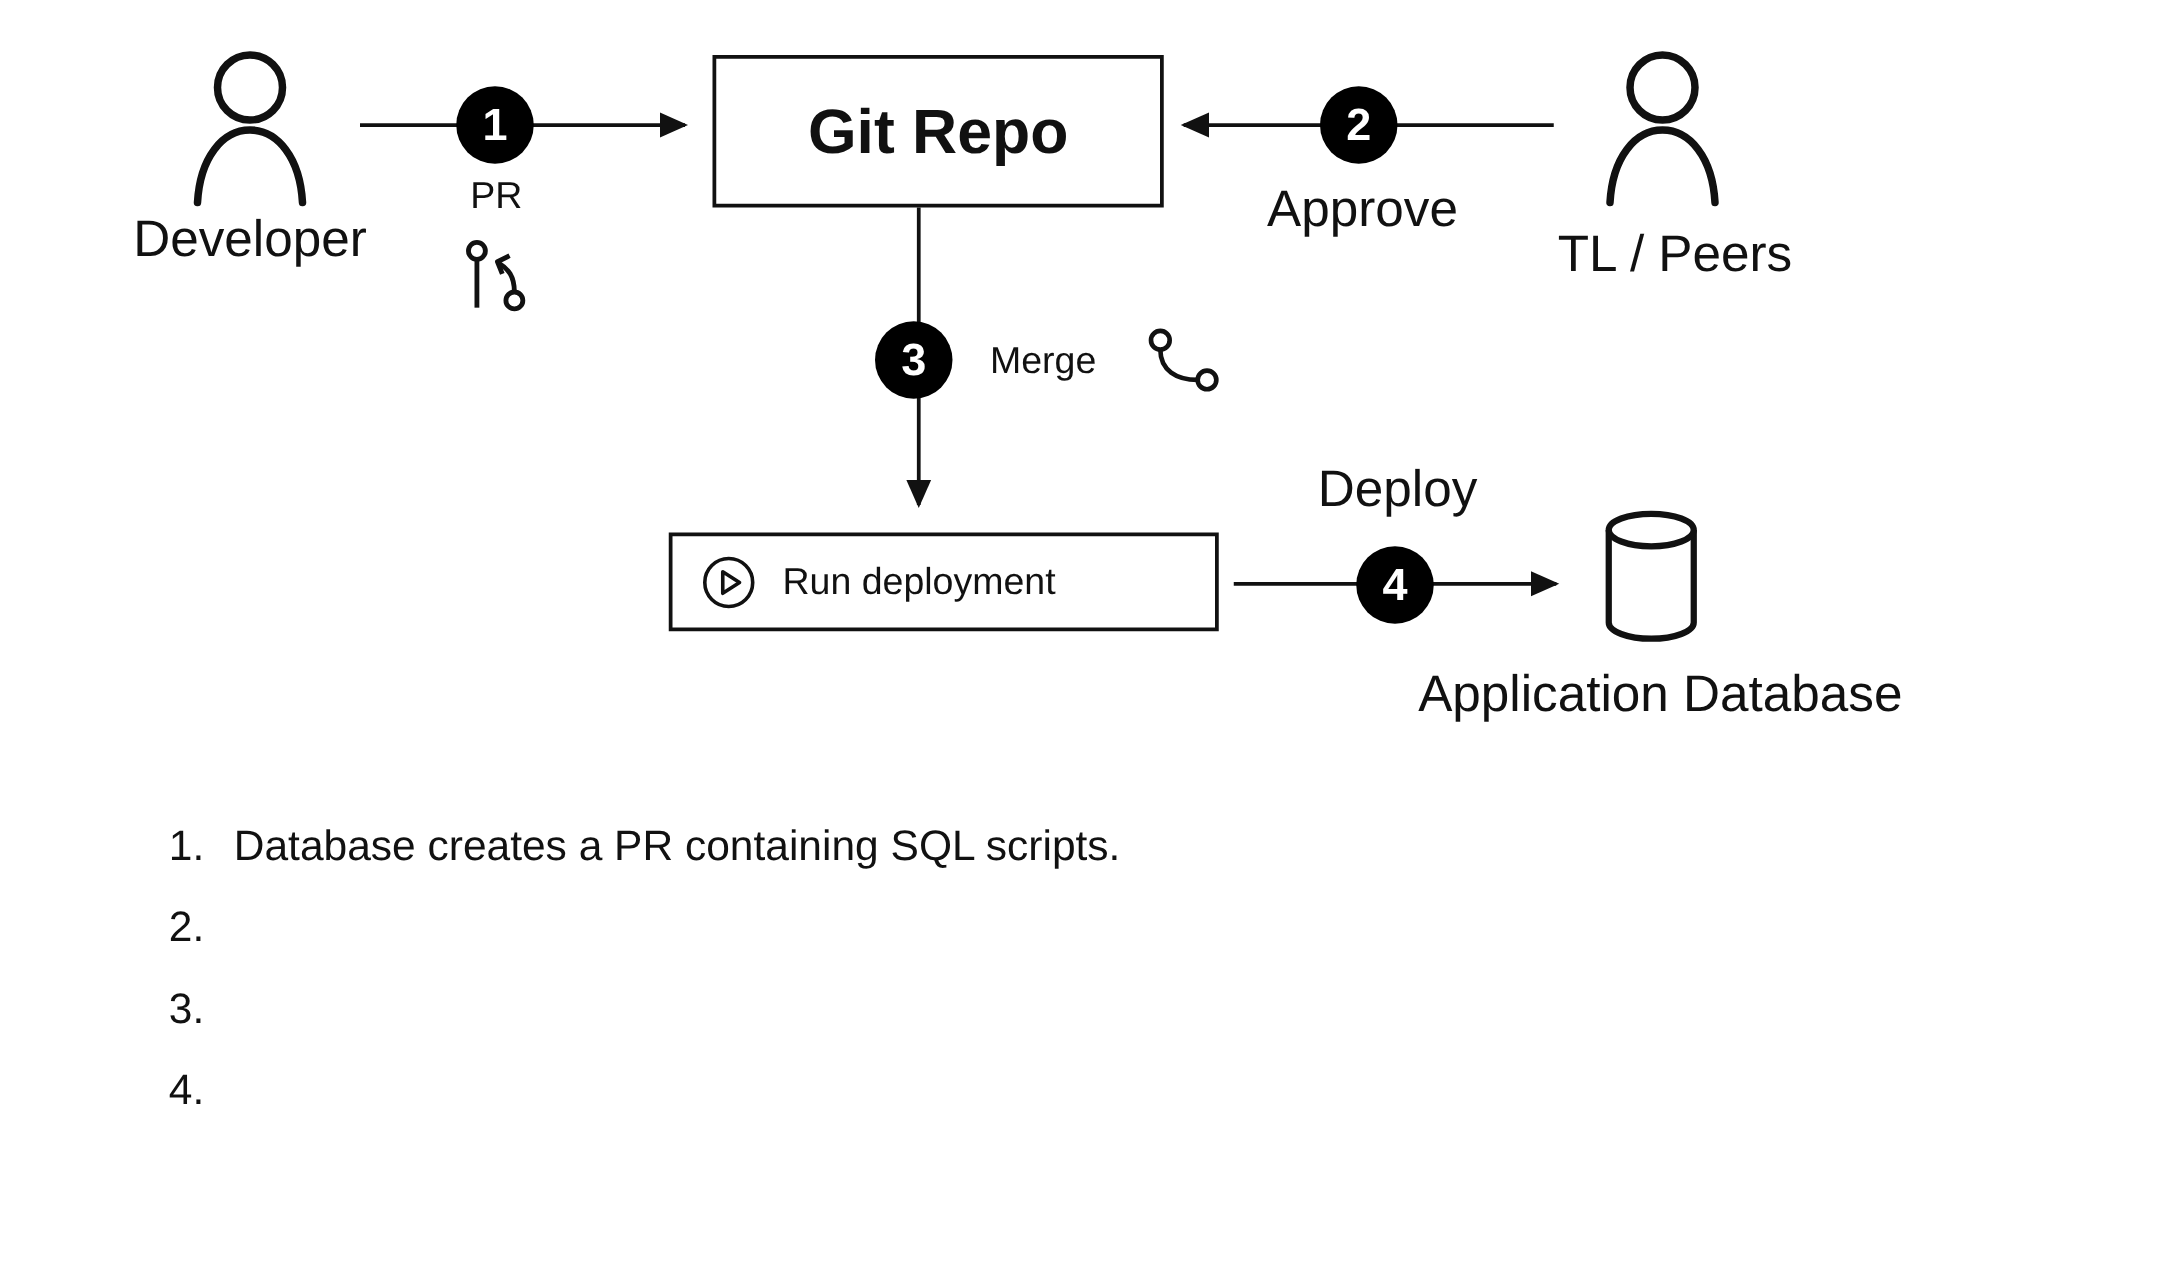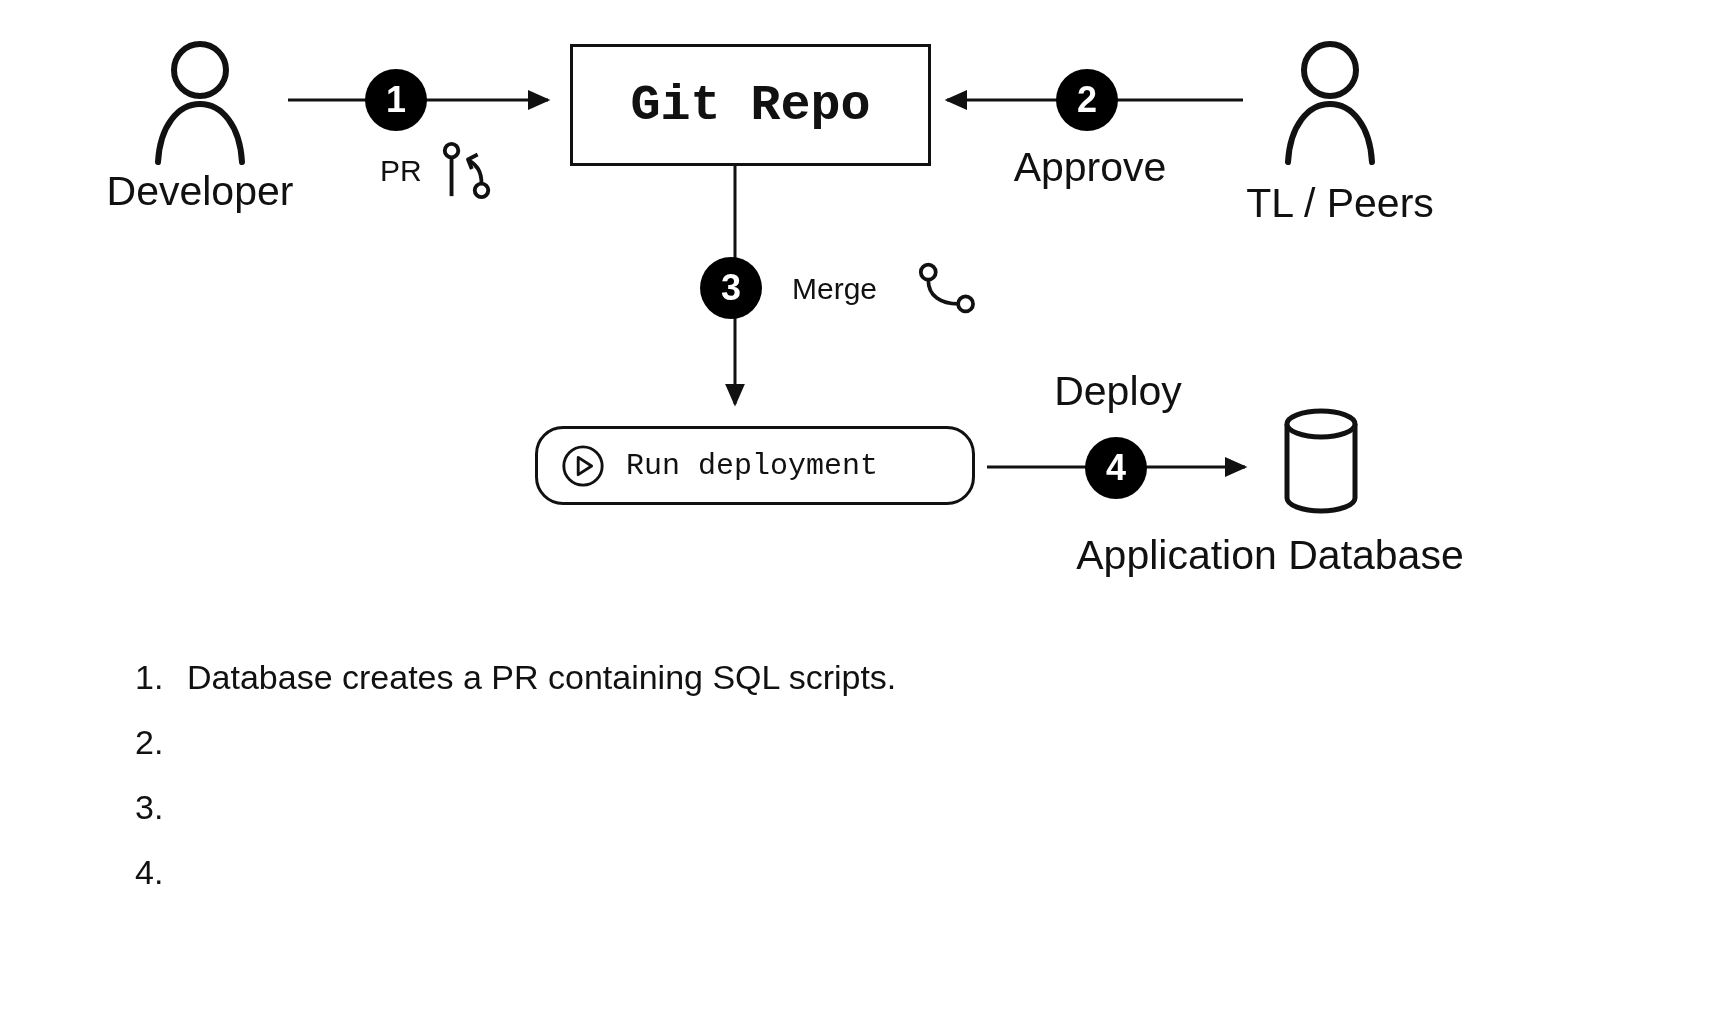--- a/index.html
+++ b/index.html
@@ -3,21 +3,21 @@
 <meta charset="utf-8">
 <style>
   html,body{margin:0;padding:0;}
   body{background:#ffffff;font-family:"Liberation Sans",sans-serif;color:#111111;}
   .canvas{position:relative;width:1728px;height:1016px;background:#ffffff;overflow:hidden;}
   .abs{position:absolute;}
   .arrows{position:absolute;left:0;top:0;}
   .badge{position:absolute;width:62px;height:62px;border-radius:50%;background:#000000;color:#ffffff;
          display:flex;align-items:center;justify-content:center;font-size:36px;font-weight:bold;}
   .node-box{position:absolute;border:3px solid #111111;background:#ffffff;
-            display:flex;align-items:center;font-family:Liberation Mono, monospace;}
+            display:flex;align-items:center;}
   .label{position:absolute;font-size:41px;color:#111111;white-space:nowrap;}
   .center{text-align:center;}
   .row{display:flex;align-items:center;gap:16px;}
   .txt{font-size:30px;color:#111111;white-space:nowrap;}
   .git-repo-text{font-size:50px;font-weight:bold;width:100%;text-align:center;}
   .steps{position:absolute;left:135px;top:645px;}
   .step{display:flex;font-size:34px;line-height:65px;color:#111111;}
   .step .num{width:52px;flex:0 0 52px;}
 </style>
 </head>
@@ -37,21 +37,21 @@
     <line x1="987" y1="467" x2="1245" y2="467" stroke="#111111" stroke-width="3" marker-end="url(#ah)"></line>
   </svg>
 
   <svg class="abs" style="left:148px;top:40px;" width="104" height="126" viewBox="0 0 104 126">
     <circle cx="52" cy="30" r="26" fill="none" stroke="#111111" stroke-width="6"></circle>
     <path d="M10 122 C12 86 30 64 52 64 C74 64 92 86 94 122" fill="none" stroke="#111111" stroke-width="6" stroke-linecap="round"></path>
   </svg>
   <div class="label center" style="left:100px;top:168px;width:200px;">Developer</div>
 
   <div class="badge" style="left:365px;top:69px;">1</div>
-  <div class="abs row" style="left:380px;top:140px;">
+  <div class="abs row" style="left:368px;top:140px;flex-direction:column;">
     <span class="txt">PR</span>
     <svg width="58" height="62" viewBox="0 0 60 64">
       <circle cx="14" cy="11" r="7" fill="none" stroke="#111111" stroke-width="4"></circle>
       <line x1="14" y1="18" x2="14" y2="58" stroke="#111111" stroke-width="4"></line>
       <circle cx="45" cy="52" r="7" fill="none" stroke="#111111" stroke-width="4"></circle>
       <path d="M45 45 C45 32 40 26 32 21" fill="none" stroke="#111111" stroke-width="4"></path>
       <path d="M41 15 L31 20 L35 30" fill="none" stroke="#111111" stroke-width="4" stroke-linejoin="round"></path>
     </svg>
   </div>
 
@@ -71,36 +71,36 @@
   <div class="badge" style="left:700px;top:257px;">3</div>
   <div class="abs row" style="left:792px;top:261px;gap:39px;">
     <span class="txt">Merge</span>
     <svg width="60" height="56" viewBox="0 0 64 60">
       <circle cx="13" cy="12" r="8" fill="none" stroke="#111111" stroke-width="4"></circle>
       <path d="M13 20 C13 38 27 46 45 46" fill="none" stroke="#111111" stroke-width="4"></path>
       <circle cx="53" cy="46" r="8" fill="none" stroke="#111111" stroke-width="4"></circle>
     </svg>
   </div>
 
-  <div class="node-box" style="left:535px;top:426px;width:440px;height:79px;padding-left:22px;box-sizing:border-box;gap:20px;border-radius:28px;">
+  <div class="node-box" style="left:535px;top:426px;width:440px;height:79px;padding-left:22px;box-sizing:border-box;gap:20px;">
     <svg width="46" height="46" viewBox="0 0 48 48">
       <circle cx="24" cy="24" r="20" fill="none" stroke="#111111" stroke-width="3"></circle>
       <path d="M19 15 L33 24 L19 33 Z" fill="none" stroke="#111111" stroke-width="3" stroke-linejoin="round"></path>
     </svg>
     <span class="txt">Run deployment</span>
   </div>
 
   <div class="label center" style="left:1018px;top:368px;width:200px;">Deploy</div>
   <div class="badge" style="left:1085px;top:437px;">4</div>
 
   <svg class="abs" style="left:1281px;top:408px;" width="80" height="106" viewBox="0 0 80 106">
     <path d="M6 16 L6 90 A34 13 0 0 0 74 90 L74 16" fill="#ffffff" stroke="#111111" stroke-width="5"></path>
     <ellipse cx="40" cy="16" rx="34" ry="13" fill="#ffffff" stroke="#111111" stroke-width="5"></ellipse>
   </svg>
-  <div class="label center" style="left:1070px;top:532px;width:400px;">Application Database</div>
+  <div class="label center" style="left:1122px;top:532px;width:400px;text-align:right;">Application Database</div>
 
   <div class="steps">
     <div class="step">
       <span class="num">1.</span>
       <span>Database creates a PR containing SQL scripts.</span>
     </div>
     <div class="step">
       <span class="num">2.</span>
     </div>
     <div class="step">

